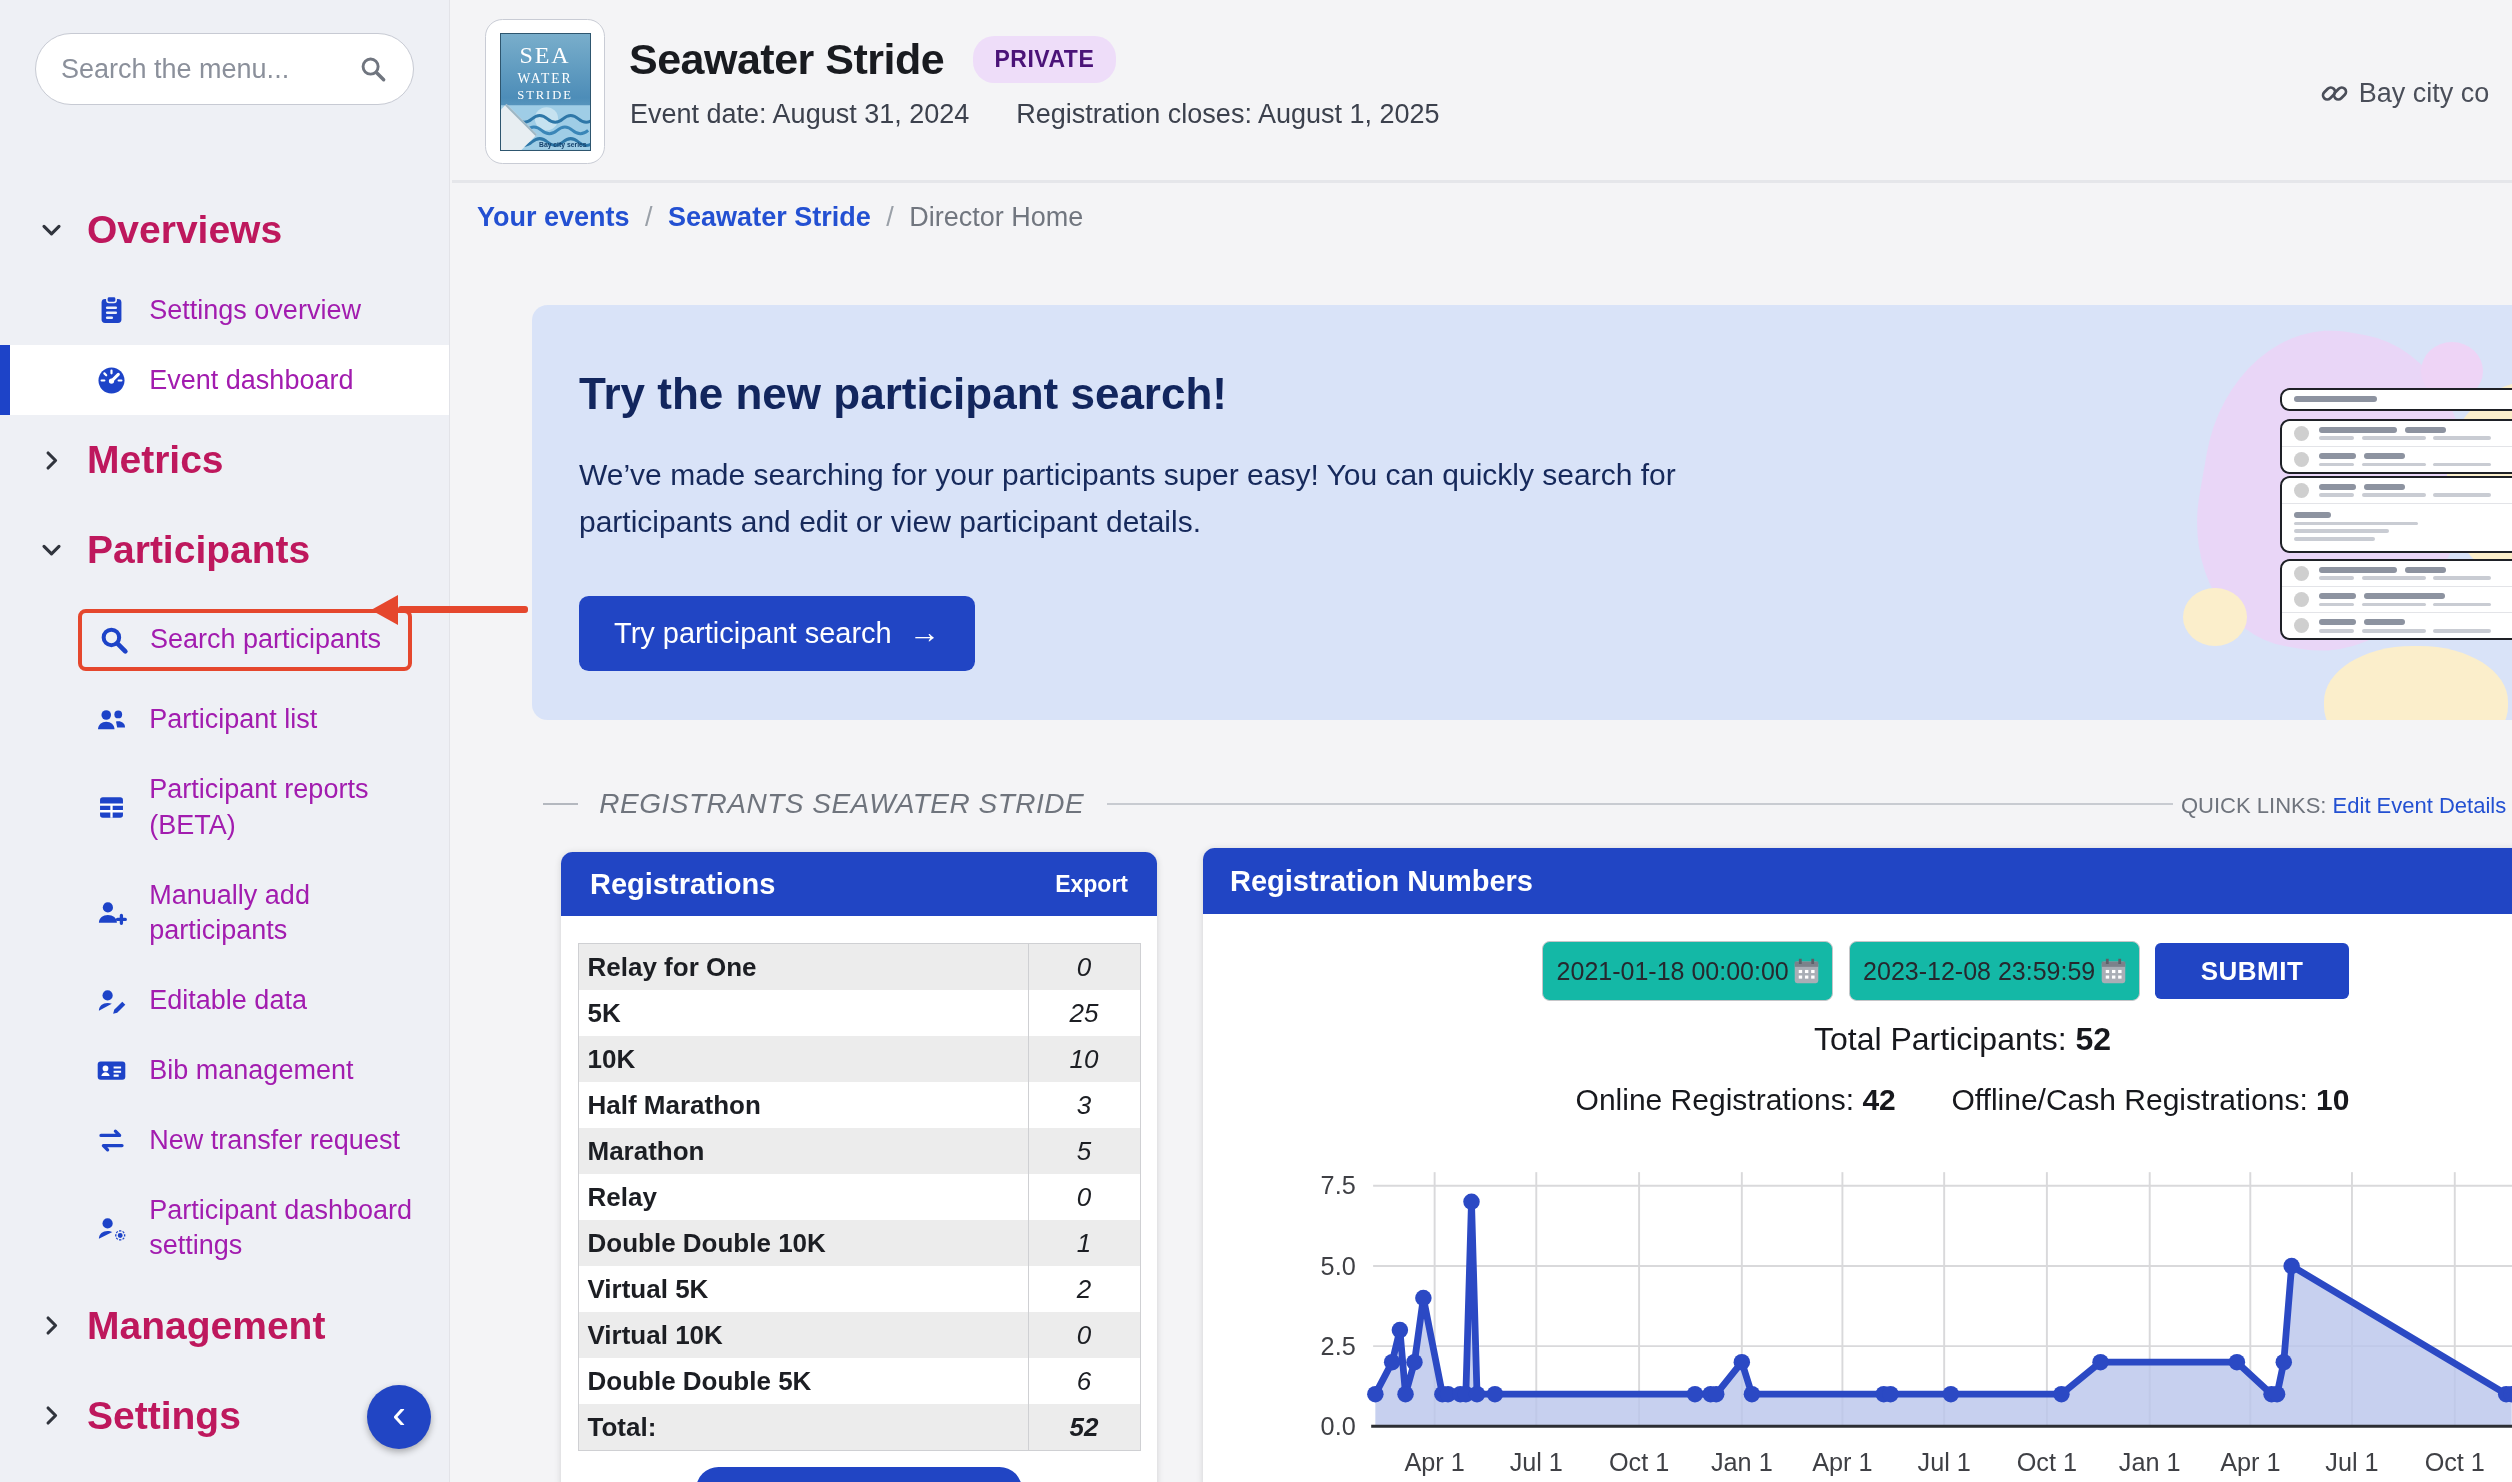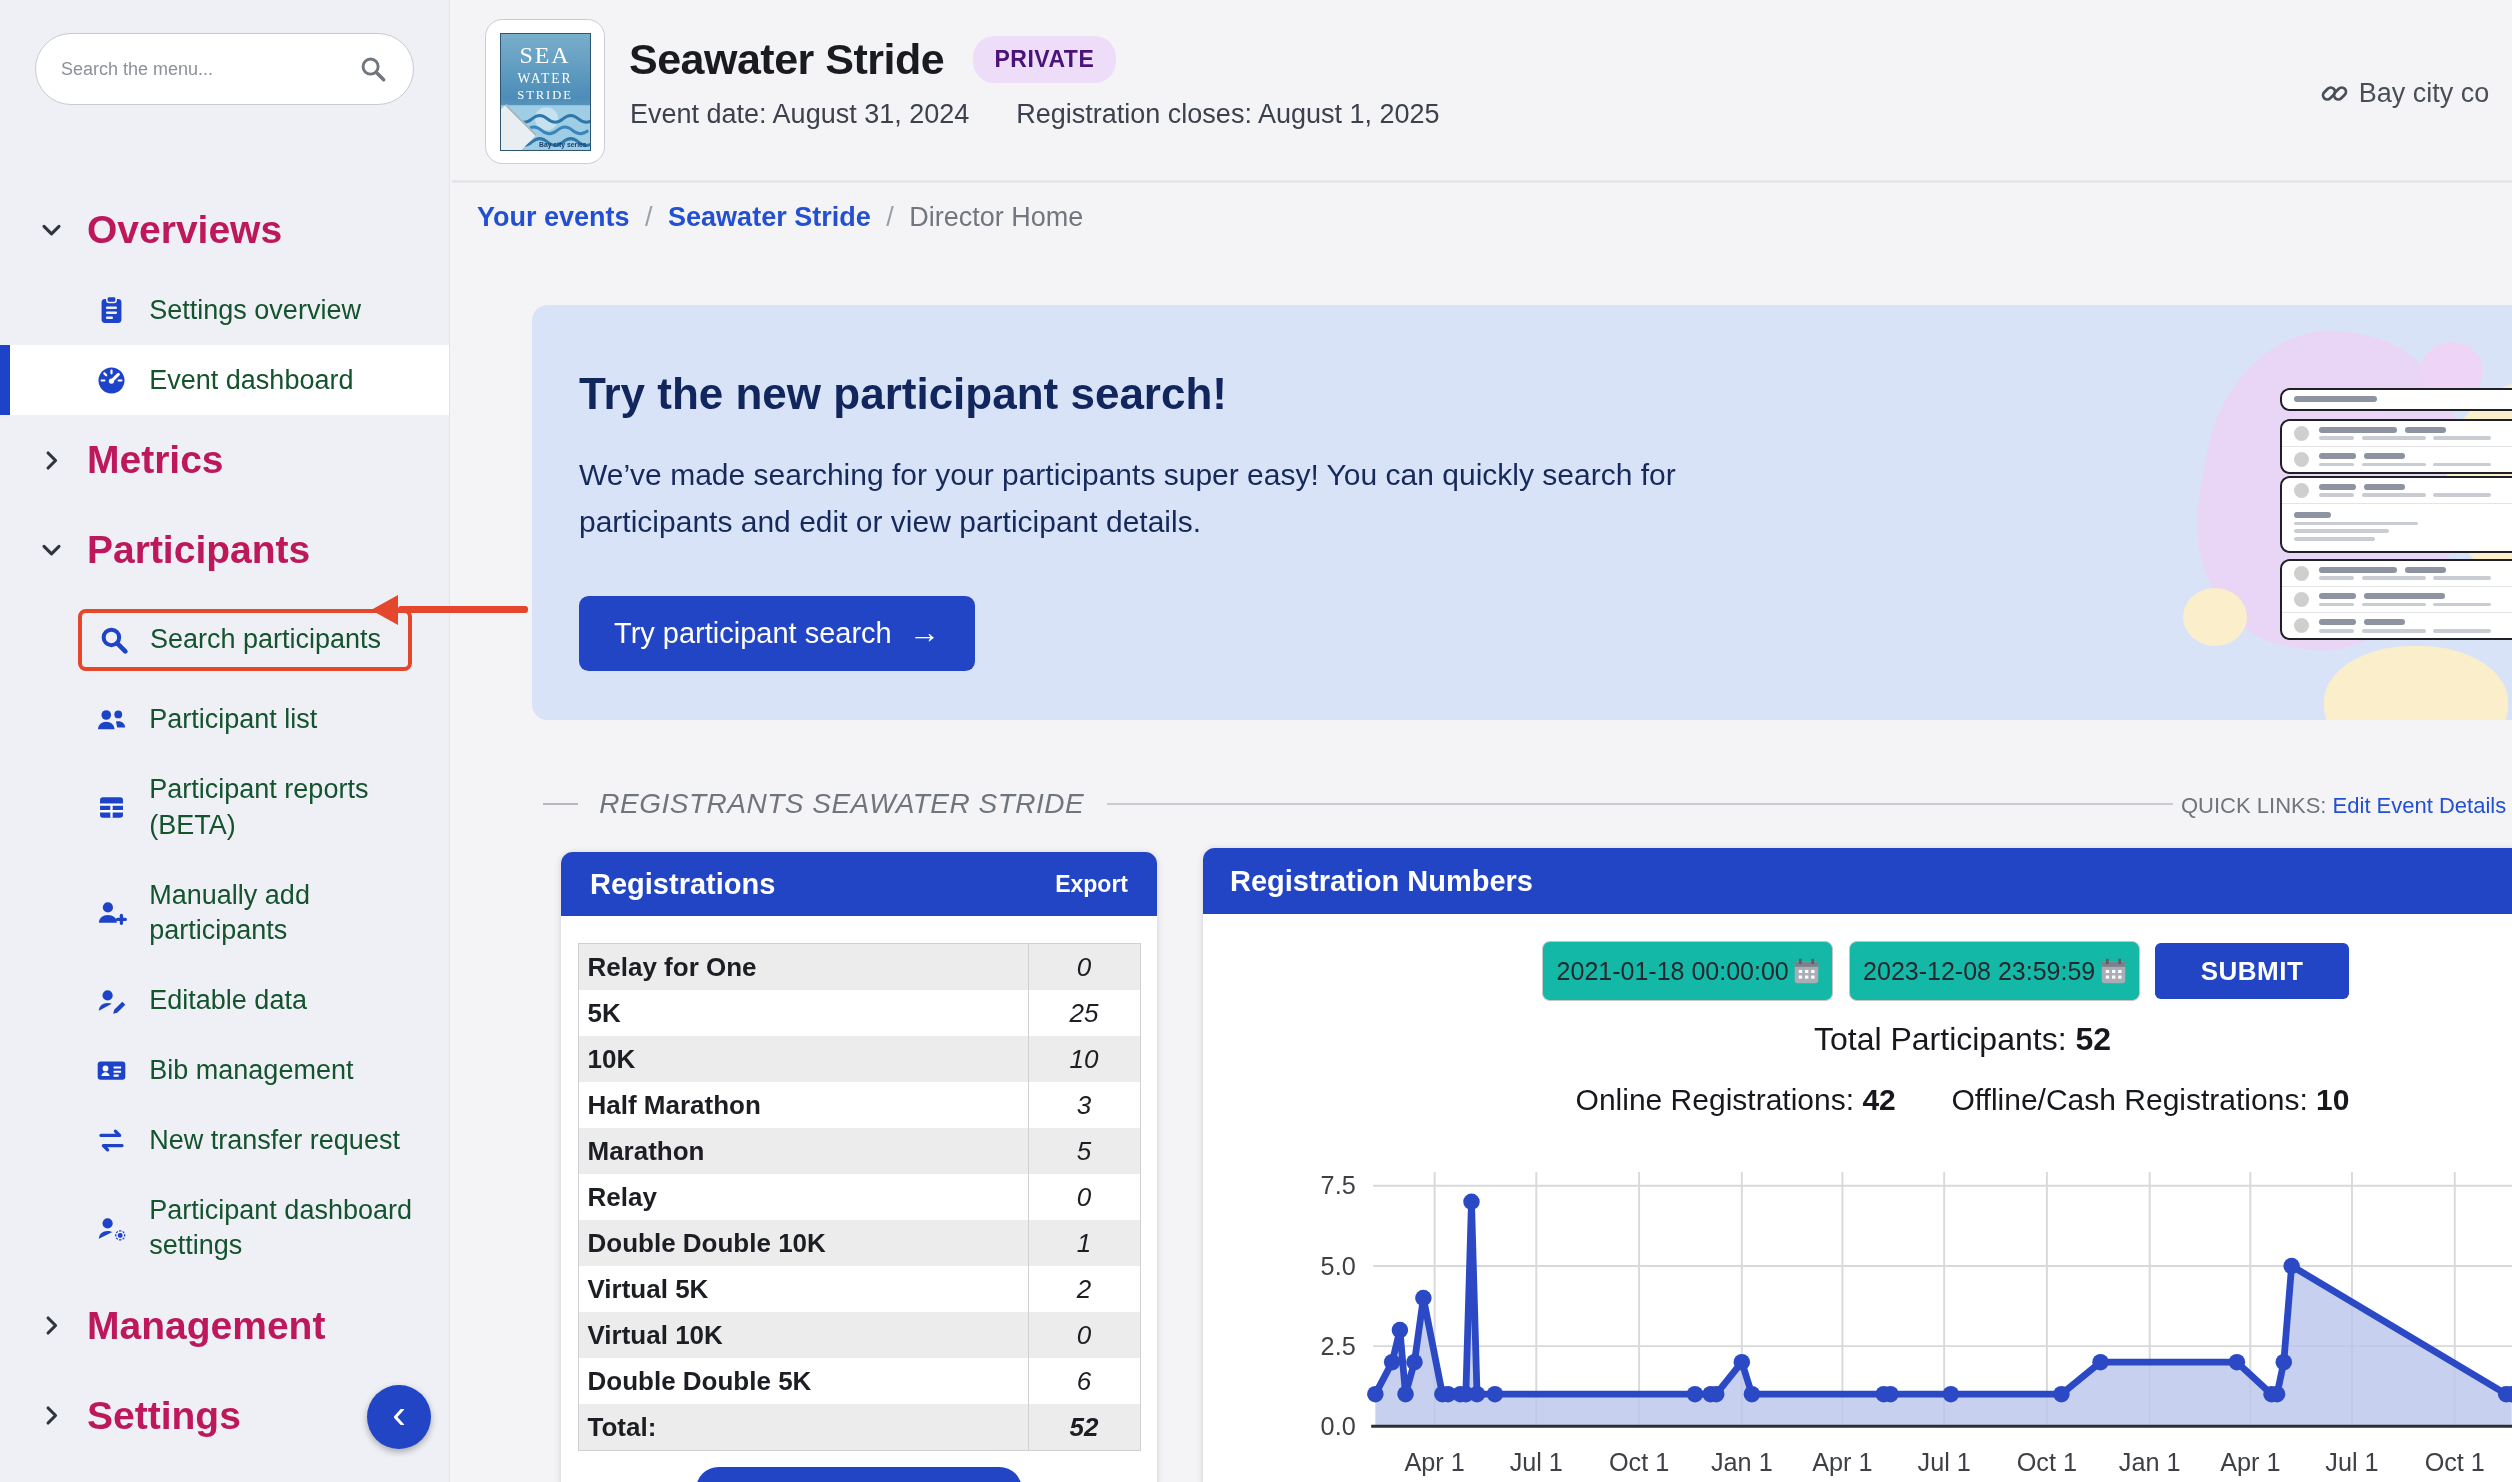--- a/index.html
+++ b/index.html
@@ -2,30 +2,30 @@
 <html><head>
 <meta charset="utf-8">
 <style>
   *{box-sizing:border-box;margin:0;padding:0}
   html,body{width:2512px;height:1482px;overflow:hidden}
   body{position:relative;background:#f4f4f6;font-family:"Liberation Sans",sans-serif;color:#23262d}
   svg{display:block}
   
   #sidebar{position:absolute;left:0;top:0;width:450px;height:1482px;background:#eef0f5;border-right:1.9px solid #e2e3e8;z-index:5}
   .sb-search{margin:33px 35px 0;height:72px;background:#fff;border:1.9px solid #c7cad3;border-radius:36px;
-    display:flex;align-items:center;padding:0 25px;color:#8b909b;font-size:18px}
+    display:flex;align-items:center;padding:0 25px;color:#8b909b;font-size:27px}
   .sb-search .ph{flex:1}
   #nav{margin-top:80px}
   .nav-section{display:flex;align-items:center;gap:23px;padding:23px 0 23px 39px;cursor:pointer}
   .nav-section .chv{width:25px;height:25px}
   .nav-section-label{font-size:39px;font-weight:700;color:#be185d}
   .nav-item{display:flex;align-items:center;gap:21.3px;padding:17.5px 19.4px 17.5px 95px;position:relative;cursor:pointer}
   .nav-item .nav-ic{width:33px;height:31px;flex:0 0 33px;display:flex;align-items:center}
   .nav-ic svg{width:33px;height:31px}
-  .nav-label{font-size:27px;color:#14532d;line-height:1.3;max-width:291px}
+  .nav-label{font-size:27px;color:#a21caf;line-height:1.3;max-width:291px}
   .nav-item.active{background:#fff}
   .nav-item.active::before{content:"";position:absolute;left:0;top:0;bottom:0;width:9.7px;background:#1d43c8}
   .nav-item.hl{padding:13.6px 19.4px 13.6px 78px}
   .hl-box{display:inline-flex;align-items:center;gap:19.4px;border:4.8px solid #e5472d;border-radius:7.8px;padding:9.7px 27px 9.7px 15.5px}
   #collapse-btn{position:absolute;left:367px;top:1385px;width:64px;height:64px;border-radius:50%;background:#2145c4;
     color:#fff;font-size:41px;display:flex;align-items:center;justify-content:center;border:none;cursor:pointer;
     box-shadow:0 2.9px 7.8px rgba(0,0,0,.3);z-index:8;padding-bottom:5.8px}
   
   #annot-arrow{position:absolute;left:371px;top:588px;width:157px;height:43px;display:flex;align-items:center;z-index:9}
   #annot-arrow .head{width:0;height:0;border-top:15.5px solid transparent;border-bottom:15.5px solid transparent;border-right:27px solid #e5472d}

